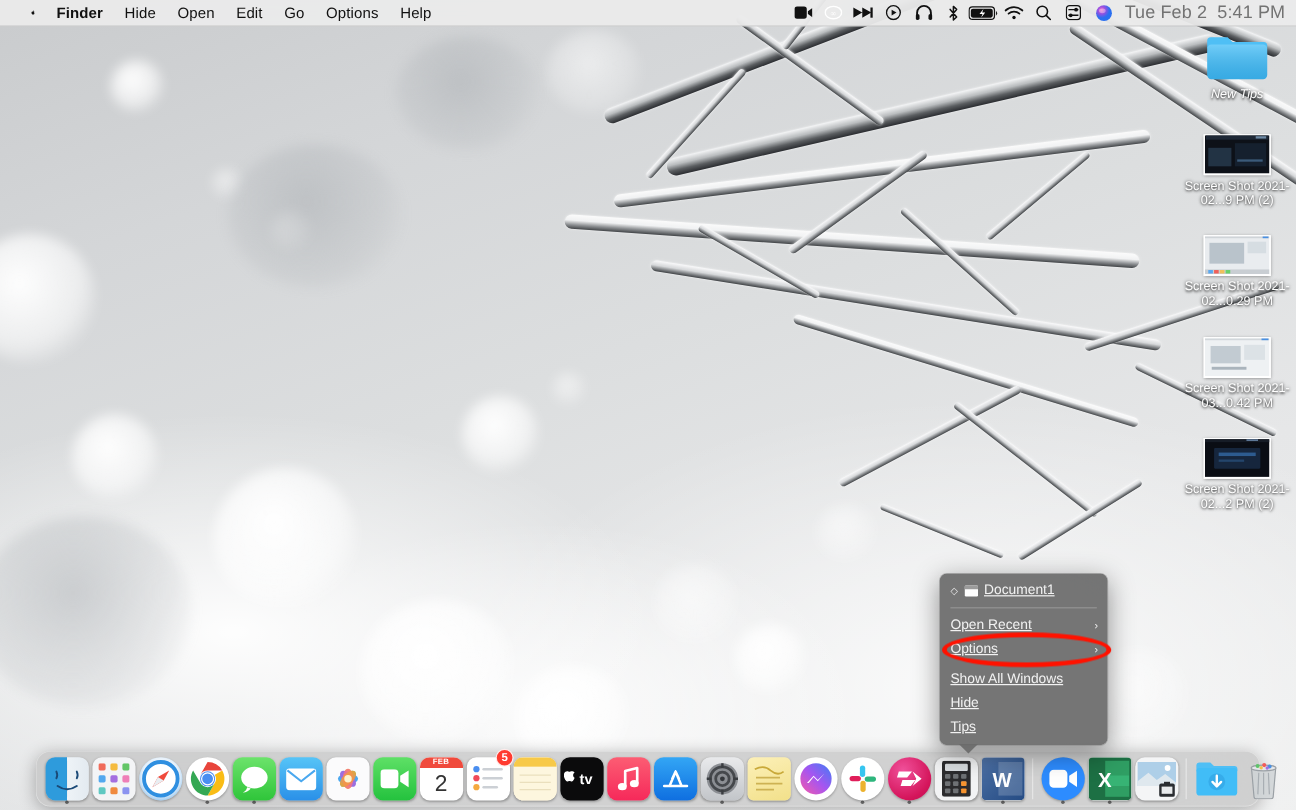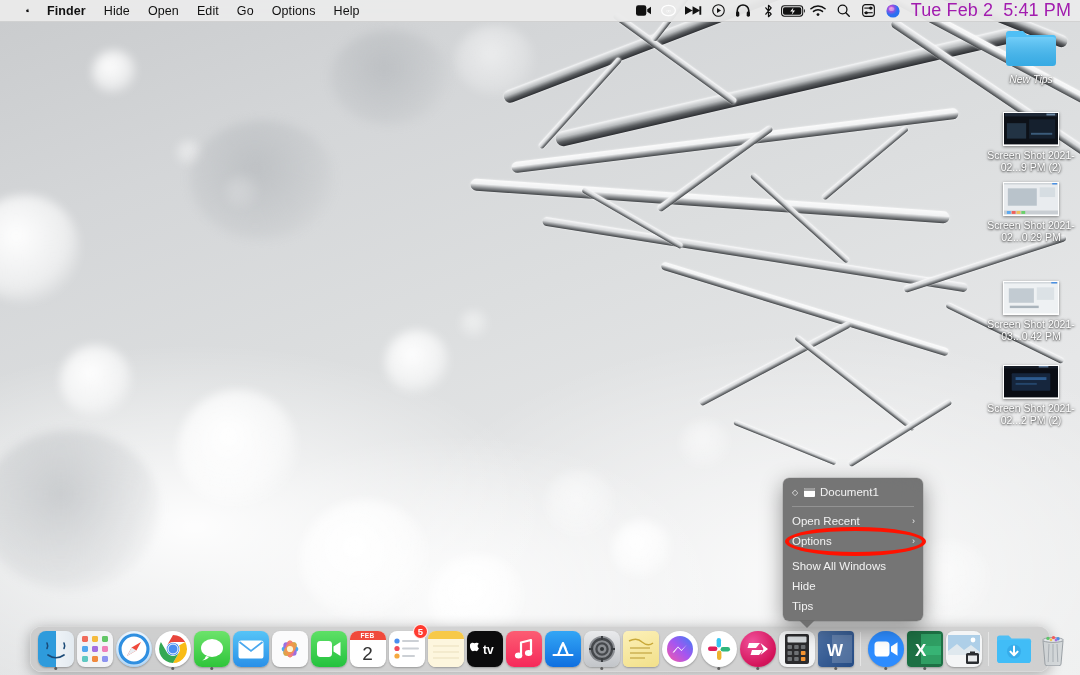--- a/index.html
+++ b/index.html
@@ -40,39 +40,39 @@
     display:flex; align-items:center; font-size:12.5px; color:#111;
     border-bottom:.5px solid rgba(0,0,0,.10); }
   #menubar-left { display:flex; align-items:center; padding-left:23px; gap:0; }
   .mb-item { padding:0 9px; height:18px; line-height:18px; border-radius:3px; white-space:nowrap;
     font-size:12.5px; letter-spacing:.1px; }
   .mb-item.bold { font-weight:bold; }
   .apple-logo { width:15px; height:17px; display:flex; align-items:center; justify-content:center;
     padding:0 9px 0 3px; }
   #menubar-right { margin-left:auto; display:flex; align-items:center; gap:0; padding-right:9px; }
   .mb-icon { width:25px; height:22px; display:flex; align-items:center; justify-content:center; }
-  #mb-clock { font-size:18px; color:#a21caf; white-space:pre; padding-left:5px; letter-spacing:.1px; }
+  #mb-clock { font-size:15px; color:#737373; white-space:pre; padding-left:5px; letter-spacing:.1px; }
 
   
   .desk-icon { position:absolute; width:96px; z-index:10;
     display:flex; flex-direction:column; align-items:center; }
   .desk-thumb { display:flex; align-items:flex-end; justify-content:center; }
   .desk-label { margin-top:3px; font-size:10.5px; color:#fff; text-align:center; line-height:12px;
     text-shadow:0 0 3px rgba(0,0,0,.65), 0 1px 2px rgba(0,0,0,.55); max-width:94px; }
   .shotthumb { width:56px; height:34px; background:#fff; border:1.5px solid #fff;
     box-shadow:0 1px 3px rgba(0,0,0,.45); overflow:hidden; }
 
   
   #ctxmenu { position:absolute; left:783px; top:478px; width:140px; z-index:60;
     background:rgba(107,107,107,.93);
     -webkit-backdrop-filter:blur(22px); backdrop-filter:blur(22px);
     border-radius:6px; box-shadow:0 6px 22px rgba(0,0,0,.42), 0 0 0 .5px rgba(0,0,0,.18);
     padding:4px 0 5px 0; font-size:11.5px; color:#f2f2f2; }
   .ctx-row { height:20px; display:flex; align-items:center; padding:0 8px 0 9px; gap:5px; position:relative; }
-  .ctx-row .lbl { flex:1; white-space:nowrap; }
+  .ctx-row .lbl { flex:1; white-space:nowrap;text-decoration:underline; }
   .ctx-sep { height:1px; background:rgba(255,255,255,.22); margin:4px 9px; }
   .ctx-chev { font-size:9px; opacity:.95; }
   .ctx-diamond { font-size:8px; opacity:.95; width:7px; }
   .docicon { width:11px; height:9px; background:#fff; border-radius:1px; position:relative; flex:none; }
   .docicon:before { content:''; position:absolute; top:0; left:0; right:0; height:3px; background:#9b9b9b; border-radius:1px 1px 0 0; }
   #ctx-pointer { position:absolute; left:16px; bottom:-7px; width:0; height:0;
     border-left:8px solid transparent; border-right:8px solid transparent;
     border-top:8px solid rgba(107,107,107,.93); }
   #redoval { position:absolute; left:785px; top:527px; width:141px; height:29px; z-index:70;
     border:4px solid #ff1200; border-radius:50%; pointer-events:none; }
@@ -269,21 +269,21 @@
         <rect x="1" y="1" width="54" height="4" fill="#1e2836"></rect>
         <rect x="3" y="12" width="20" height="16" fill="#223344"></rect>
         <rect x="26" y="8" width="27" height="20" fill="#15202e"></rect>
         <rect x="28" y="22" width="22" height="2" fill="#3b5b7a"></rect>
         <rect x="44" y="2" width="9" height="2" fill="#6e8aa5"></rect>
       </svg>
   </div>
   <div class="desk-label">Screen Shot 2021-02...9 PM (2)</div>
 </div>
 
-<div class="desk-icon" style="left:983px;top:182px;">
+<div class="desk-icon" style="left:983px;top:196px;">
   <div class="desk-thumb shotthumb">
     <svg width="56" height="34" viewBox="0 0 56 34">
         <rect width="56" height="34" fill="#e9ecef"></rect>
         <rect x="0" y="0" width="56" height="3" fill="#cfd4d8"></rect>
         <rect x="4" y="7" width="30" height="18" fill="#b9c3cb"></rect>
         <rect x="37" y="6" width="16" height="10" fill="#d6dde2"></rect>
         <rect x="0" y="30" width="56" height="4" fill="#c9ced3"></rect>
         <rect x="3" y="30.5" width="4" height="3" fill="#5aa8f0"></rect>
         <rect x="8" y="30.5" width="4" height="3" fill="#f0605a"></rect>
         <rect x="13" y="30.5" width="4" height="3" fill="#f0c05a"></rect>

